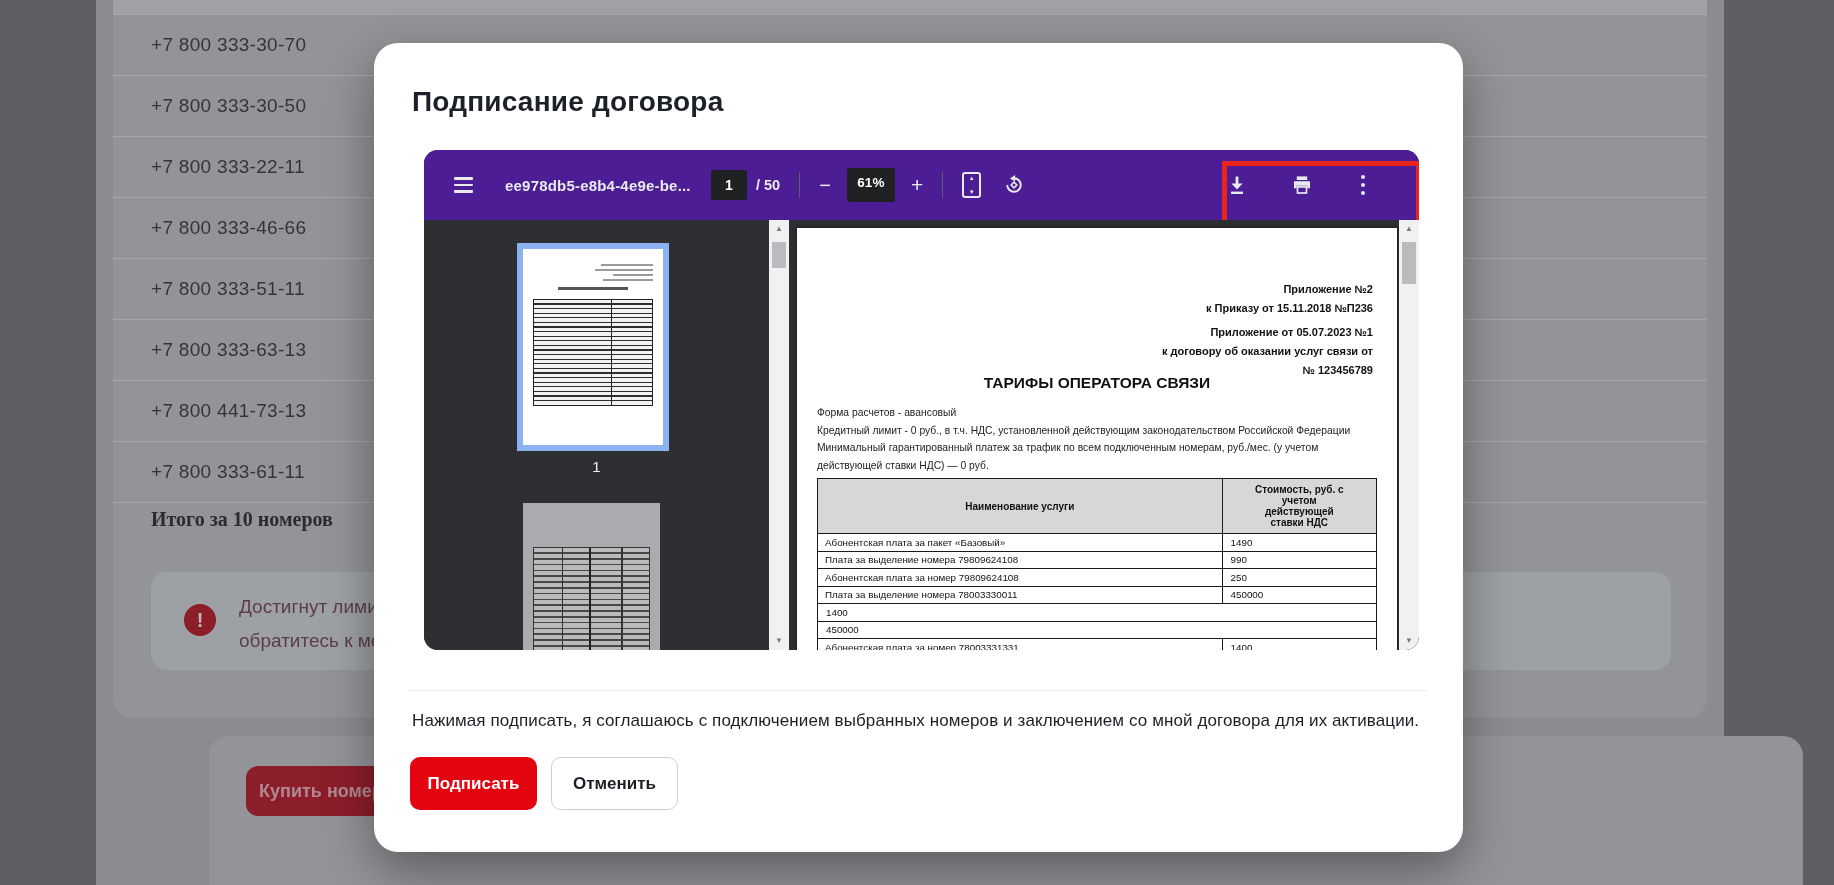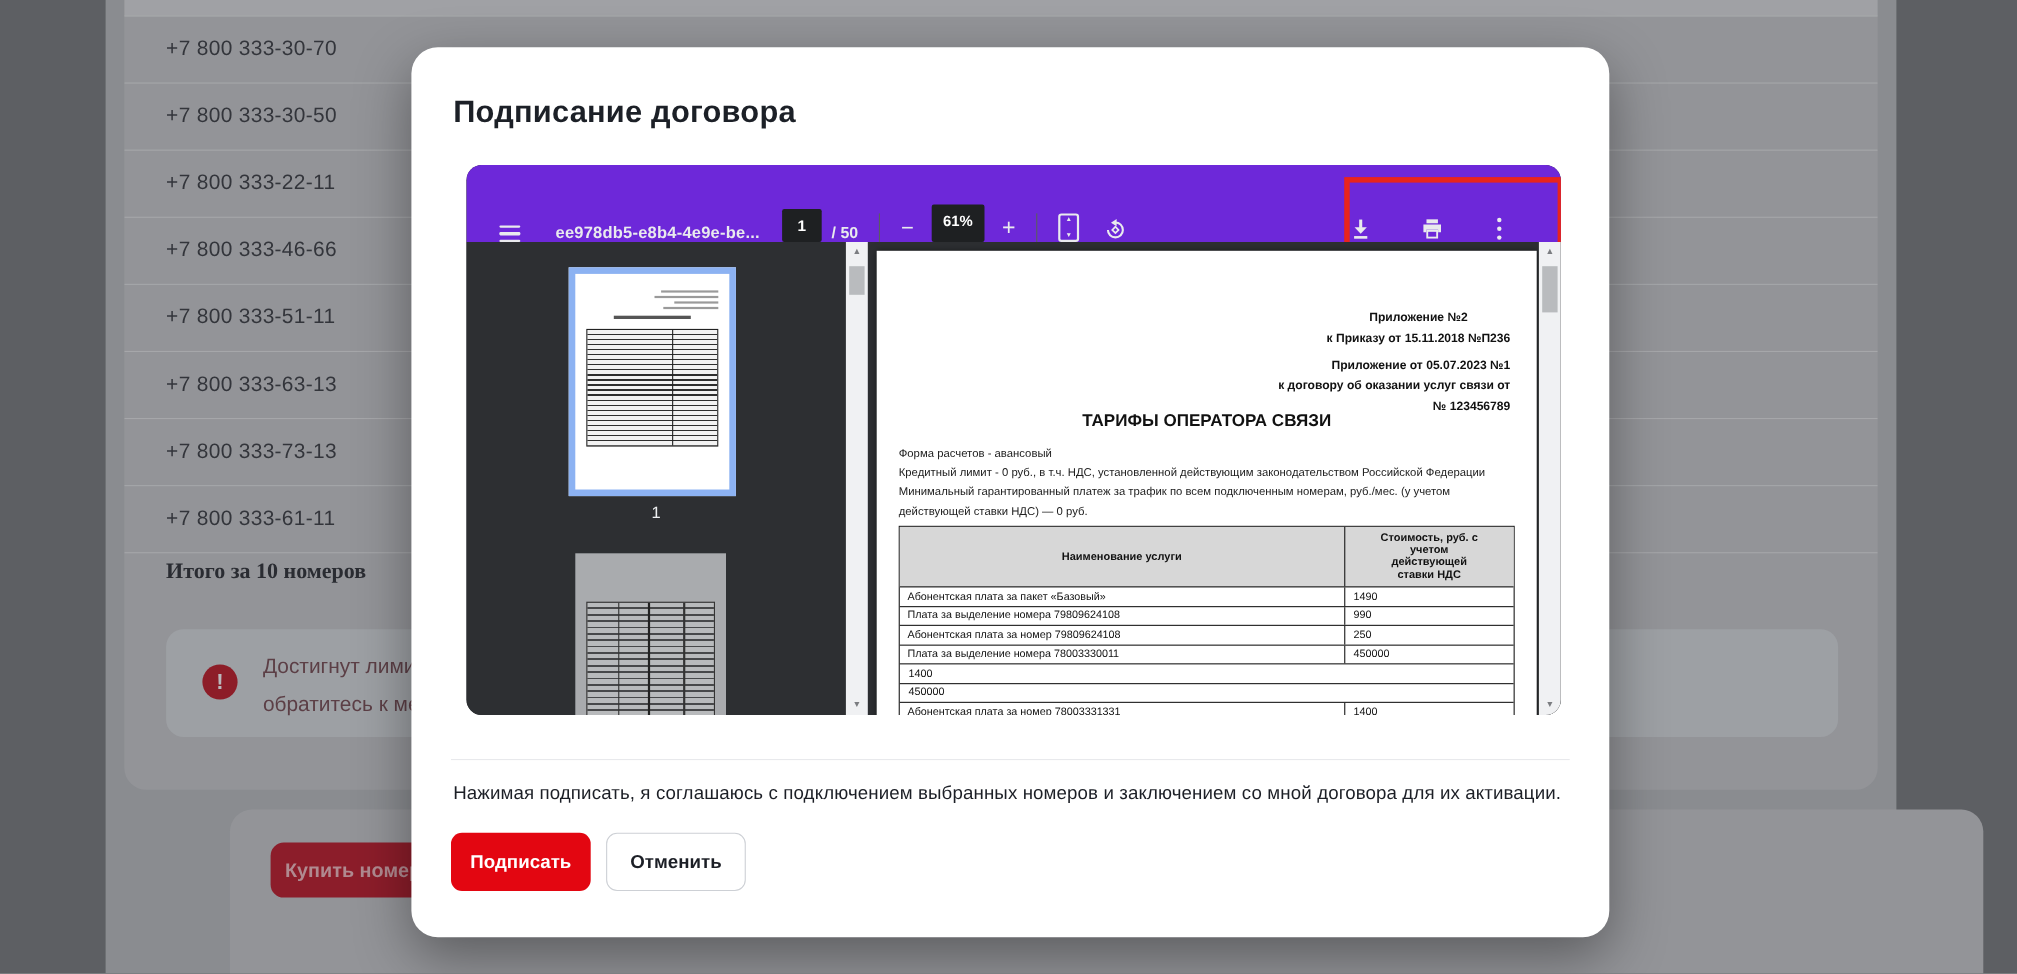--- a/index.html
+++ b/index.html
@@ -27,21 +27,21 @@
   .bg-bottomcard{position:absolute;left:113px;top:736px;width:1594px;height:170px;background:#939498;border-radius:20px;}
   .bg-buy{position:absolute;left:37px;top:30px;width:160px;height:50px;background:#8c1d2a;border-radius:12px;color:#b08a90;font-size:18px;font-weight:700;text-align:center;line-height:50px;}
   .bg-cancel{position:absolute;left:215px;top:30px;width:150px;height:50px;background:#97989c;border:1px solid #7f8185;border-radius:12px;color:#393b41;font-size:18px;font-weight:700;text-align:center;line-height:48px;}
 
   
   .modal{position:absolute;left:374px;top:43px;width:1089px;height:809px;background:#ffffff;border-radius:24px;box-shadow:0 18px 50px rgba(0,0,0,.38);overflow:hidden;}
   .modal-title{position:absolute;left:38px;top:43px;font-size:28px;font-weight:700;color:#1c2027;letter-spacing:.2px;}
 
   
   .viewer{position:absolute;left:50px;top:107px;width:995px;height:500px;border-radius:14px;background:#2d2f32;overflow:hidden;}
-  .vtoolbar{position:absolute;left:0;top:0;width:100%;height:70px;background:#6d28d9;display:flex;align-items:flex-end;color:#e9eaee;}
+  .vtoolbar{position:absolute;left:0;top:0;width:100%;height:70px;background:#4c1d95;display:flex;align-items:center;color:#e9eaee;}
   .burger{margin-left:30px;display:flex;flex-direction:column;gap:4px;cursor:pointer;}
   .burger i{display:block;width:19px;height:2.4px;background:#e9eaee;border-radius:1px;}
   .fname{margin-left:32px;font-size:15px;font-weight:700;letter-spacing:.2px;max-width:170px;white-space:nowrap;}
   .pagebox{margin-left:36px;width:36px;height:30px;background:#1e2022;border-radius:2px;color:#fff;font-size:14px;font-weight:700;text-align:center;line-height:30px;}
   .pagetotal{margin-left:9px;font-size:14.5px;font-weight:700;}
   .vdiv{width:1px;height:26px;background:#5a5d61;margin:0 19px;}
   .tminus{font-size:20px;cursor:pointer;}
   .zoombox{margin-left:16px;width:48px;height:34px;background:#1e2022;border-radius:2px;color:#fff;font-size:13.5px;font-weight:700;text-align:center;line-height:30px;}
   .tplus{margin-left:16px;font-size:21px;cursor:pointer;}
   .fiticon{width:15px;height:20px;border:2px solid #e9eaee;border-radius:3px;display:flex;flex-direction:column;justify-content:space-between;align-items:center;padding:1px 0;cursor:pointer;}
@@ -70,21 +70,21 @@
   .mini-table.gray .vline3{position:absolute;top:0;bottom:0;left:76%;width:1.2px;background:#333;}
 
   .scrollbar{position:absolute;right:0;top:0;width:20px;height:100%;background:#f0f1f3;display:flex;flex-direction:column;align-items:center;}
   .thumbpane .scrollbar{border-radius:0;}
   .sb-arrow{font-size:8px;color:#7b7d81;line-height:18px;height:18px;cursor:pointer;}
   .sb-thumb{width:14px;background:#b9bbbe;cursor:pointer;}
   .sb-fill{flex:1;}
 
   .docpane{position:relative;flex:1;height:100%;background:#2d2f32;overflow:hidden;}
   .page{position:absolute;left:8px;top:8px;width:600px;height:880px;background:#fff;box-shadow:0 0 6px rgba(0,0,0,.5);}
-  .ref1{position:absolute;right:24px;top:52px;text-align:center;font-size:11px;font-weight:700;line-height:19px;color:#111;}
+  .ref1{position:absolute;right:24px;top:52px;text-align:right;font-size:11px;font-weight:700;line-height:19px;color:#111;}
   .ref2{position:absolute;right:24px;top:95px;text-align:right;font-size:11px;font-weight:700;line-height:19px;color:#111;}
   .doc-title{position:absolute;left:0;top:146px;width:100%;text-align:center;font-size:15.5px;font-weight:700;color:#111;}
   .intro{position:absolute;left:20px;top:176px;right:16px;font-size:10.3px;line-height:17.6px;color:#222;}
   .doc-table{position:absolute;left:20px;top:250px;right:20px;border:1.6px solid #1a1a1a;}
   .dt-head{display:flex;background:#d7d7d7;border-bottom:1.6px solid #1a1a1a;}
   .dt-head span{font-size:10px;font-weight:700;color:#111;text-align:center;padding:5px 32px;display:flex;align-items:center;justify-content:center;}
   .dt-c1{width:72.5%;box-sizing:border-box;border-right:1.4px solid #1a1a1a;}
   .dt-c2{width:27.5%;box-sizing:border-box;}
   .dt-row{display:flex;border-bottom:1.1px solid #1a1a1a;height:16.5px;align-items:center;}
   .dt-row:last-child{border-bottom:none;}
@@ -163,21 +163,21 @@
           <div class="bg-row">
           <span class="cell phone">+7 800 333-63-13</span>
           <span class="cell dot"></span>
           <span class="cell cat"></span>
           <span class="cell p1"></span>
           <span class="cell p2"></span>
           <span class="cell p3"></span>
           <span class="cell x"></span>
         </div>
           <div class="bg-row">
-          <span class="cell phone">+7 800 333-73-13</span>
+          <span class="cell phone">+7 800 441-73-13</span>
           <span class="cell dot"></span>
           <span class="cell cat"></span>
           <span class="cell p1"></span>
           <span class="cell p2"></span>
           <span class="cell p3"></span>
           <span class="cell x"></span>
         </div>
           <div class="bg-row">
           <span class="cell phone">+7 800 333-61-11</span>
           <span class="cell dot"></span>

